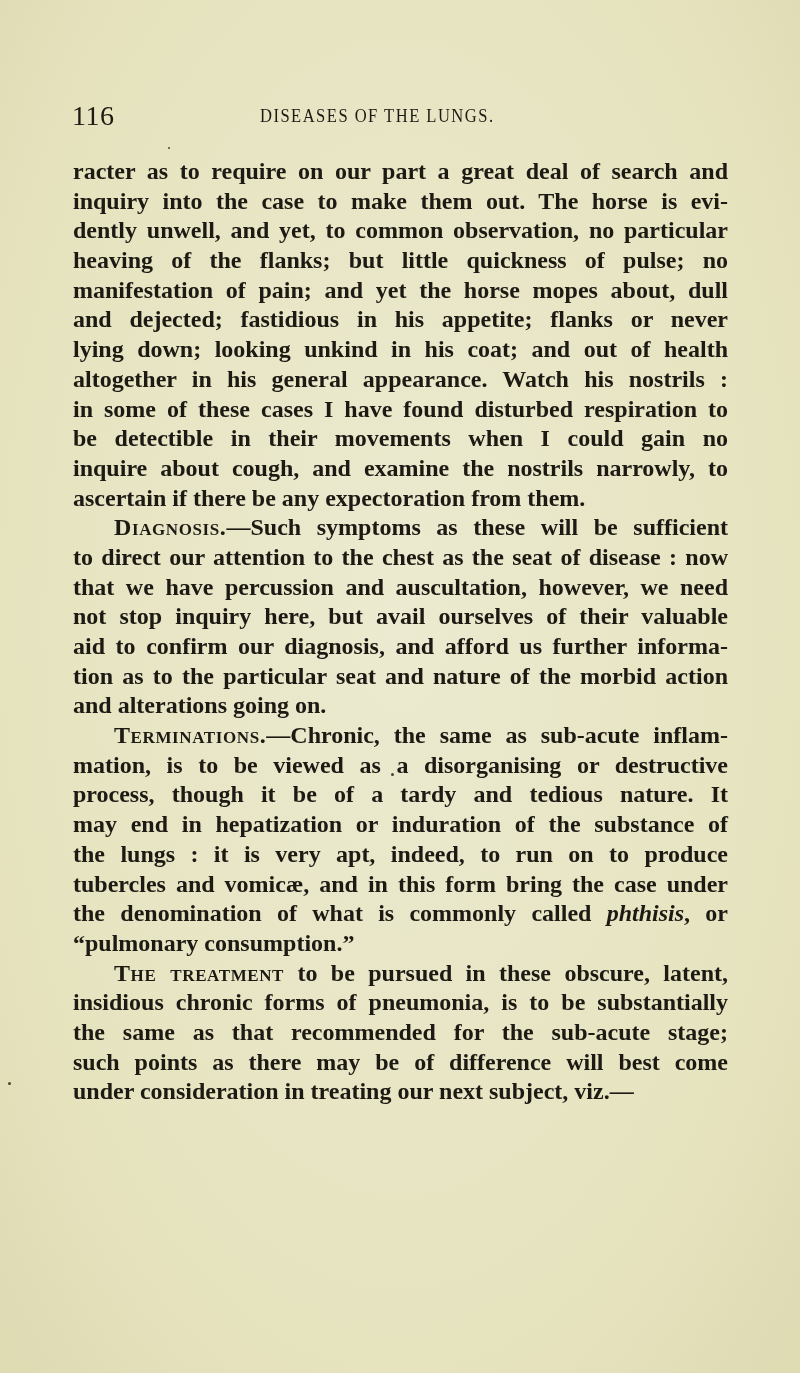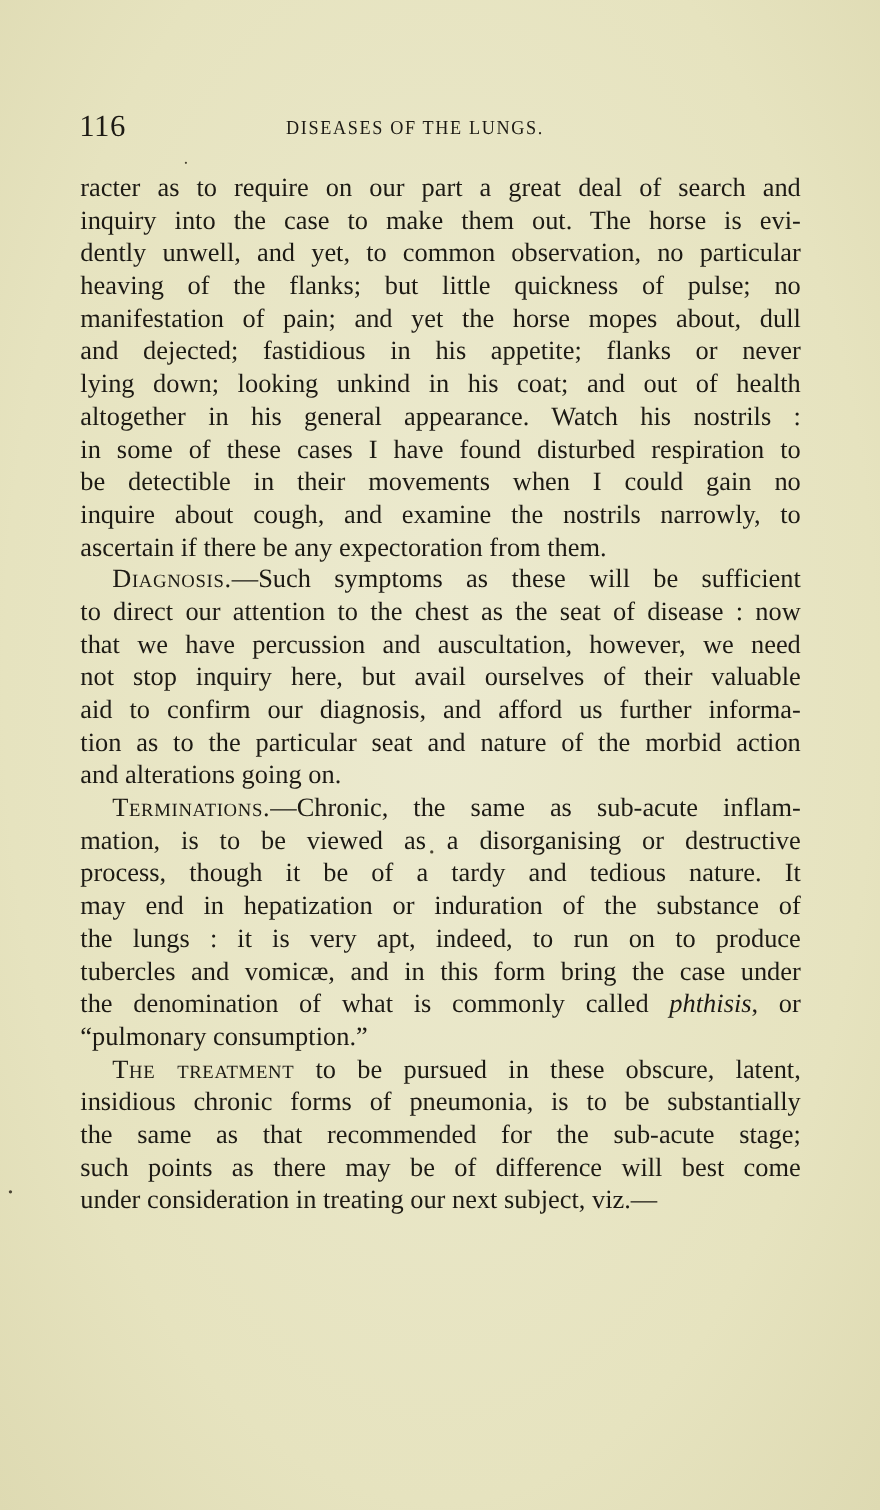--- a/index.html
+++ b/index.html
@@ -51,38 +51,40 @@
       left: 73px;
       top: 157px;
       width: 655px;
       font-size: 24px;
       line-height: 29.7px;
     }
     .para {
       margin: 0;
       text-align: justify;
       text-align-last: left;
+      font-weight: bold;
     }
     .line {
       display: block;
       text-align: justify;
       text-align-last: justify;
       white-space: nowrap;
       height: 29.7px;
       overflow: visible;
     }
     .line.last {
       text-align-last: left;
     }
     .line.indent {
       padding-left: 29px;
     }
     .sc {
       font-variant: small-caps;
       letter-spacing: 0.6px;
+      margin-left: 12px;
     }
     .it {
       font-style: italic;
     }
     .speck {
       position: absolute;
       width: 3px;
       height: 3px;
       border-radius: 50%;
       background: #4a4432;

